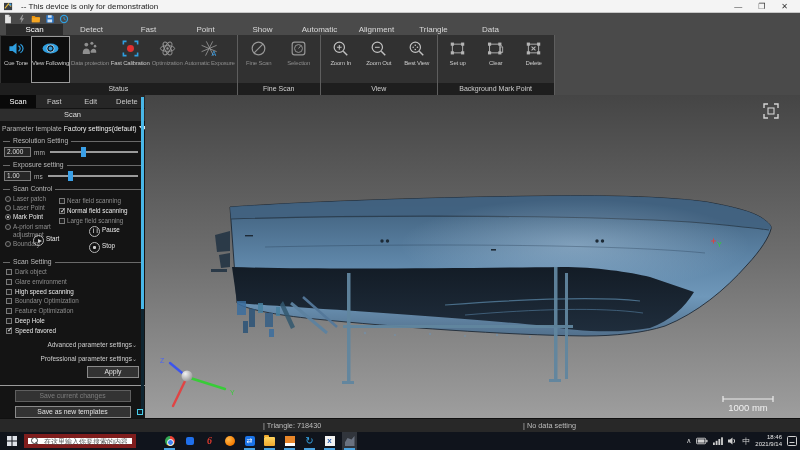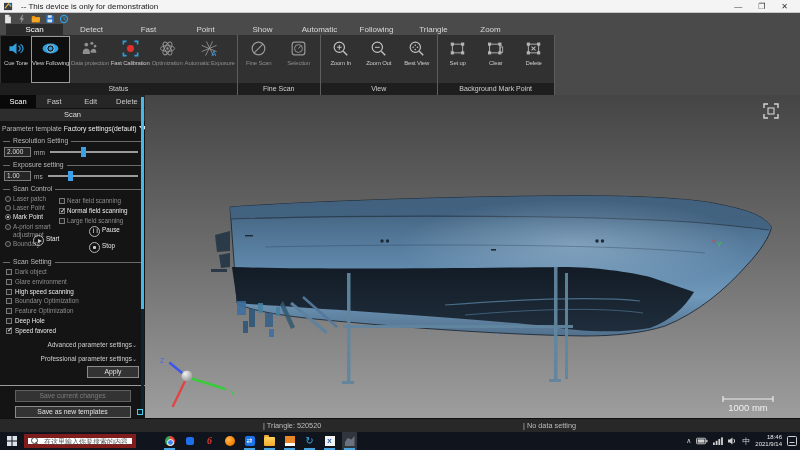--- a/index.html
+++ b/index.html
@@ -165,23 +165,23 @@
     </svg>
 </div>
 
 <div class="tabsrow">
   <div class="menu-tab active">Scan</div>
   <div class="menu-tab">Detect</div>
   <div class="menu-tab">Fast</div>
   <div class="menu-tab">Point</div>
   <div class="menu-tab">Show</div>
   <div class="menu-tab">Automatic</div>
-  <div class="menu-tab">Following</div>
+  <div class="menu-tab">Alignment</div>
   <div class="menu-tab">Triangle</div>
-  <div class="menu-tab">Zoom</div>
+  <div class="menu-tab">Data</div>
 </div>
 
 <div class="ribbon">
 
   <div class="rgroup">
     <div class="rbuttons">
       <div class="rbtn active">
         <svg viewBox="0 0 24 24">
             <path d="M3 9h4l5-4v14l-5-4H3z" fill="#2f9fe0"></path>
             <path d="M14.5 8.5c1.4 1 2.2 2.1 2.2 3.5s-.8 2.5-2.2 3.5" stroke="#2f9fe0" stroke-width="1.5" fill="none"></path>
@@ -610,21 +610,21 @@
 
       <g transform="translate(619,9)" stroke="#d4d4d4" fill="none">
         <path d="M0,4 V0 H4 M10,0 H14 V4 M14,10 V14 H10 M4,14 H0 V10" stroke-width="1.4"></path>
         <rect x="4" y="4" width="6" height="6" stroke-width="1.1"></rect>
       </g>
     </svg>
   </div>
 </div>
 
 <div class="statusbar">
-  <span class="sb-tri">| Triangle: 520520</span>
+  <span class="sb-tri">| Triangle: 718430</span>
   <span class="sb-sel">| No data setting</span>
 </div>
 
 <div class="taskbar">
   <div class="tb-start">
     <svg width="10" height="10" viewBox="0 0 10 10">
       <g fill="#dfe3ea">
           <rect x="0" y="0" width="4.5" height="4.5"></rect>
           <rect x="5.5" y="0" width="4.5" height="4.5"></rect>
           <rect x="0" y="5.5" width="4.5" height="4.5"></rect>

